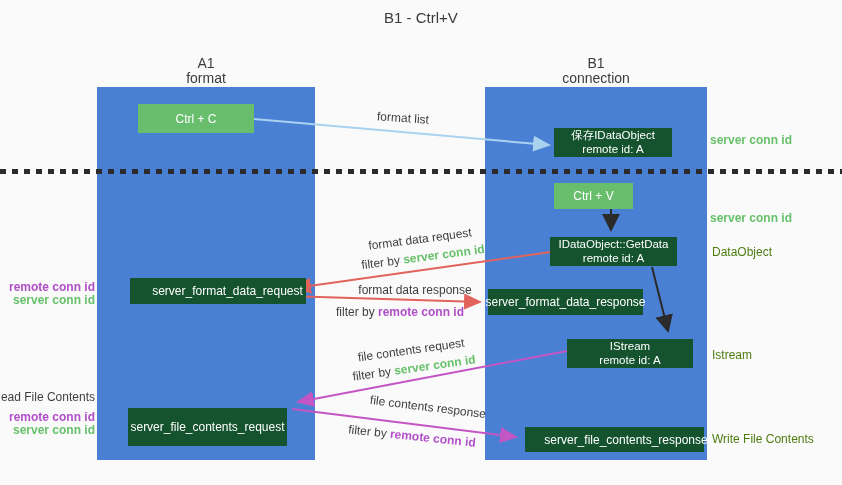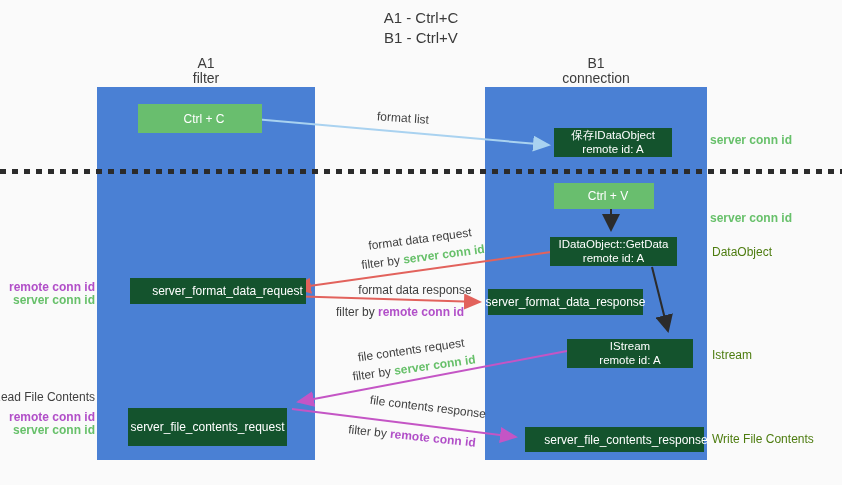--- a/index.html
+++ b/index.html
@@ -11,45 +11,44 @@
   .colhead{position:absolute;top:56px;text-align:center;font-size:14px;
            color:#3c3c3c;line-height:15px;z-index:2;}
   .col{position:absolute;top:87px;height:373px;background:#4a80d4;z-index:1;}
 
   .dotline{position:absolute;left:0;top:169px;width:842px;height:5px;z-index:4;
            background:repeating-linear-gradient(90deg,#2b2b2b 0 6px,transparent 6px 12px);}
 
   .node{position:absolute;display:flex;align-items:center;justify-content:center;
         color:#fff;text-align:center;z-index:5;font-size:12px;}
   .node .two{font-size:11.5px;line-height:13.5px;}
-  .green{background:#69be6e;padding-left:8px;}
+  .green{background:#69be6e;}
   .orange{background:#14532d;}
 
   svg.arrows{position:absolute;left:0;top:0;z-index:3;}
 
   .alabel{position:absolute;white-space:nowrap;font-size:12px;color:#3f3f3f;
           z-index:6;transform:translate(-50%,-50%) rotate(var(--r,0deg));}
   .sidelabel{position:absolute;white-space:nowrap;font-size:12px;color:#4d7c0f;z-index:6;}
   .rlabel{position:absolute;white-space:nowrap;font-size:12px;z-index:6;text-align:right;}
   .cgreen{color:#67c06a;font-weight:bold;}
   .cpurple{color:#b14fc8;font-weight:bold;}
 </style>
 </head>
 <body>
 
 <div id="canvas">
 
   <div class="title">
-    <div>A1 - Ctrl+C</div>
     <div>B1 - Ctrl+V</div>
   </div>
 
   <div class="colhead" style="left:97px;width:218px;">
     <div>A1</div>
-    <div>filter</div>
+    <div>format</div>
   </div>
   <div class="colhead" style="left:485px;width:222px;">
     <div>B1</div>
     <div>connection</div>
   </div>
 
   <div class="col" style="left:97px;width:218px;"></div>
   <div class="col" style="left:485px;width:222px;"></div>
 
   <div class="dotline"></div>
@@ -82,21 +81,21 @@
     <span>Ctrl + C</span>
   </div>
 
   <div class="node orange" style="left:554px;top:128px;width:118px;height:29px;">
     <div class="two">
       <div>保存IDataObject</div>
       <div>remote id: A</div>
     </div>
   </div>
 
-  <div class="node green" style="left:554px;top:183px;width:92px;height:26px;">
+  <div class="node green" style="left:554px;top:183px;width:79px;height:26px;">
     <span>Ctrl + V</span>
   </div>
 
   <div class="node orange" style="left:550px;top:237px;width:127px;height:29px;">
     <div class="two">
       <div>IDataObject::GetData</div>
       <div>remote id: A</div>
     </div>
   </div>
 

